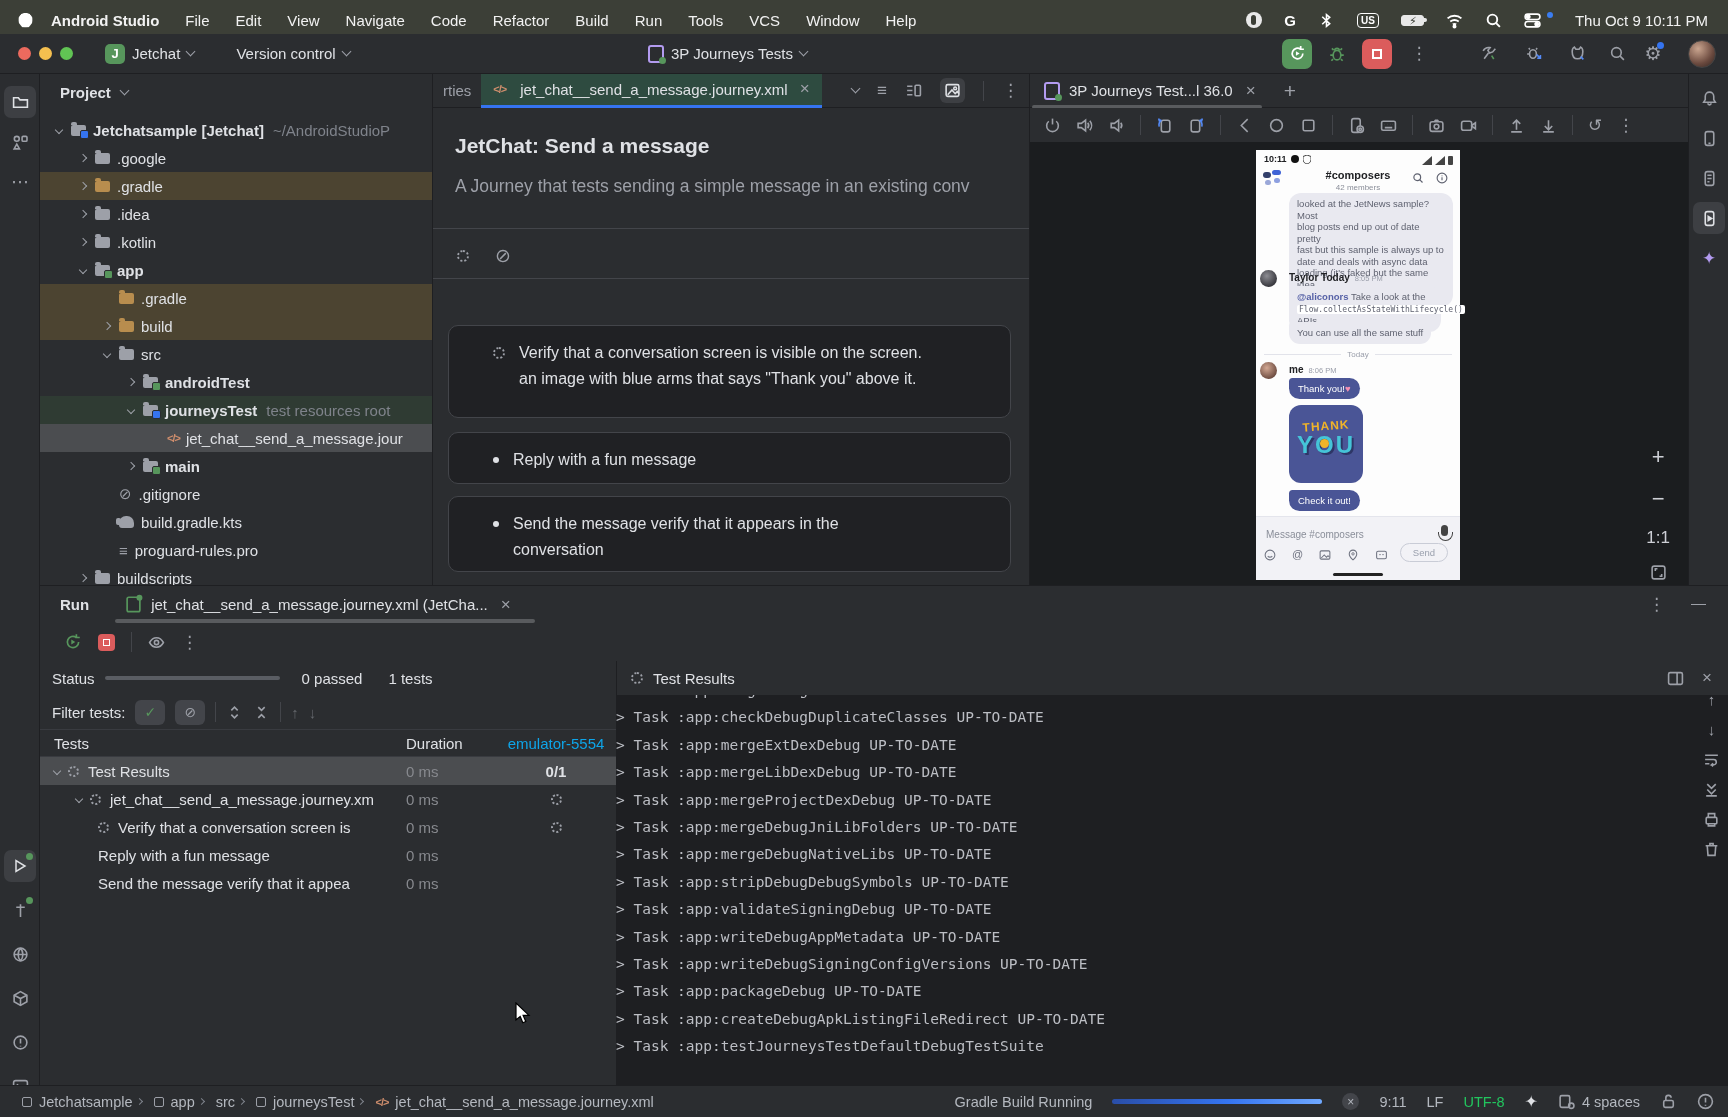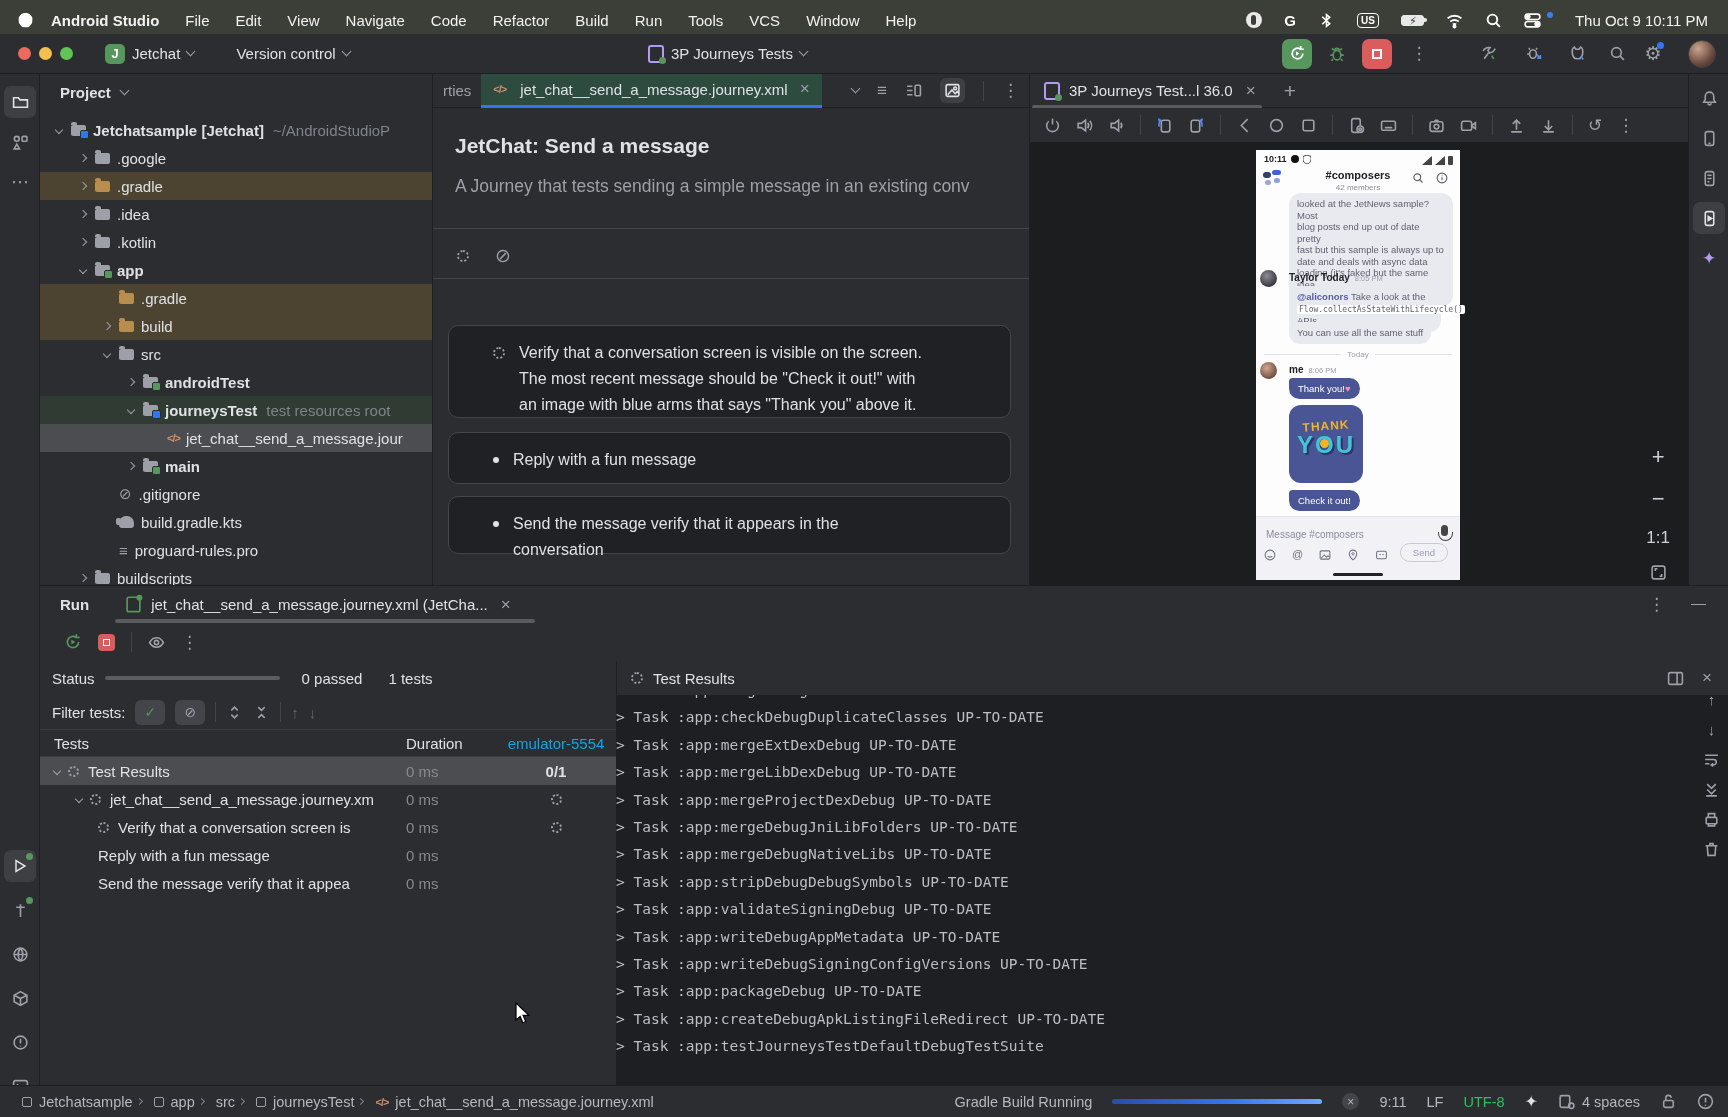--- a/index.html
+++ b/index.html
@@ -452,31 +452,30 @@
     <div style="position:absolute;left:24px;top:136px;display:flex;gap:26px;align-items:center">
       <span class="spin"></span>
       <span style="color:#9da0a8;font-size:19px">⊘</span>
     </div>
     <div class="ediv" style="top:170px"></div>
     <div id="steps">
         <div class="card" style="top: 217px; height: 93px;">
           <span class="spin" style="margin-top: 7px;"></span>
           <div>
             <div>Verify that a conversation screen is visible on the screen.</div>
-            <div>The most recent message should be "Check it out!" with</div>
             <div>an image with blue arms that says "Thank you" above it.</div>
           </div>
         </div>
         <div class="card" style="top: 324px; height: 52px;">
           <span class="bullet" style="margin-top: 10px;"></span>
           <div>
             <div>Reply with a fun message</div>
           </div>
         </div>
-        <div class="card" style="top: 388px; height: 58px;">
+        <div class="card" style="top: 388px; height: 76px;">
           <span class="bullet" style="margin-top: 10px;"></span>
           <div>
             <div>Send the message verify that it appears in the</div>
             <div>conversation</div>
           </div>
         </div>
       </div>
   </div>
 </div>
 

